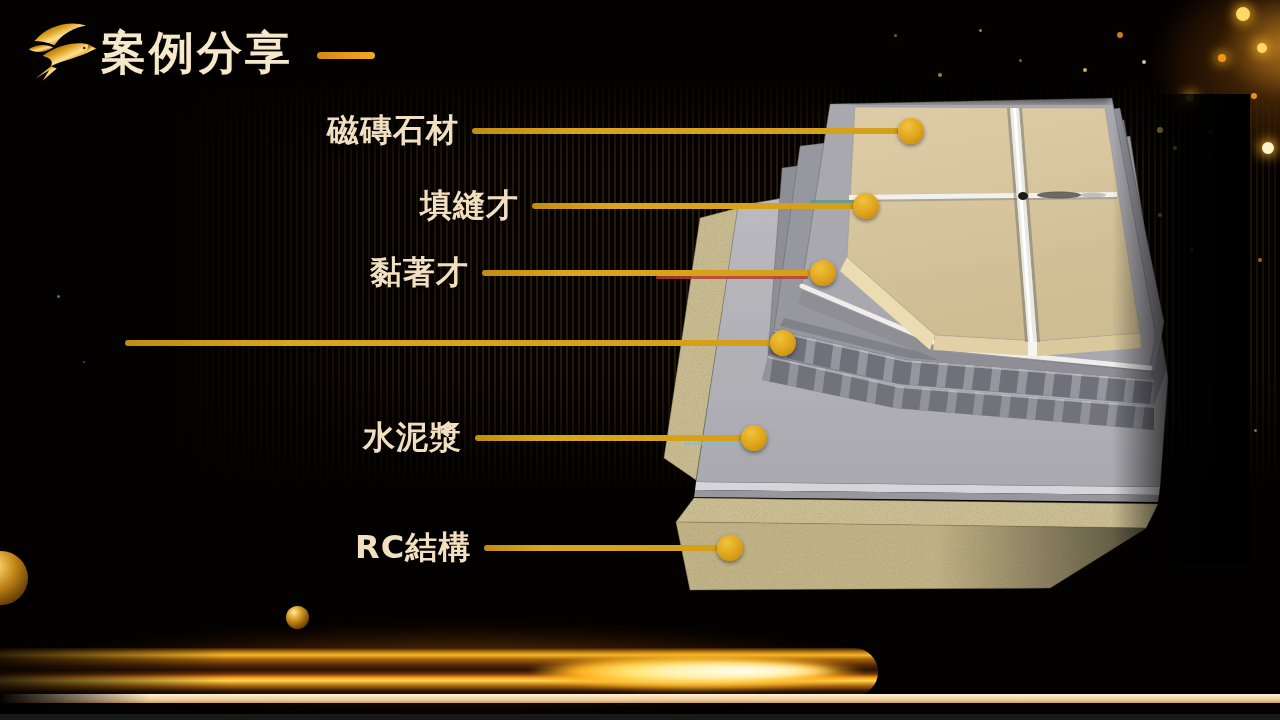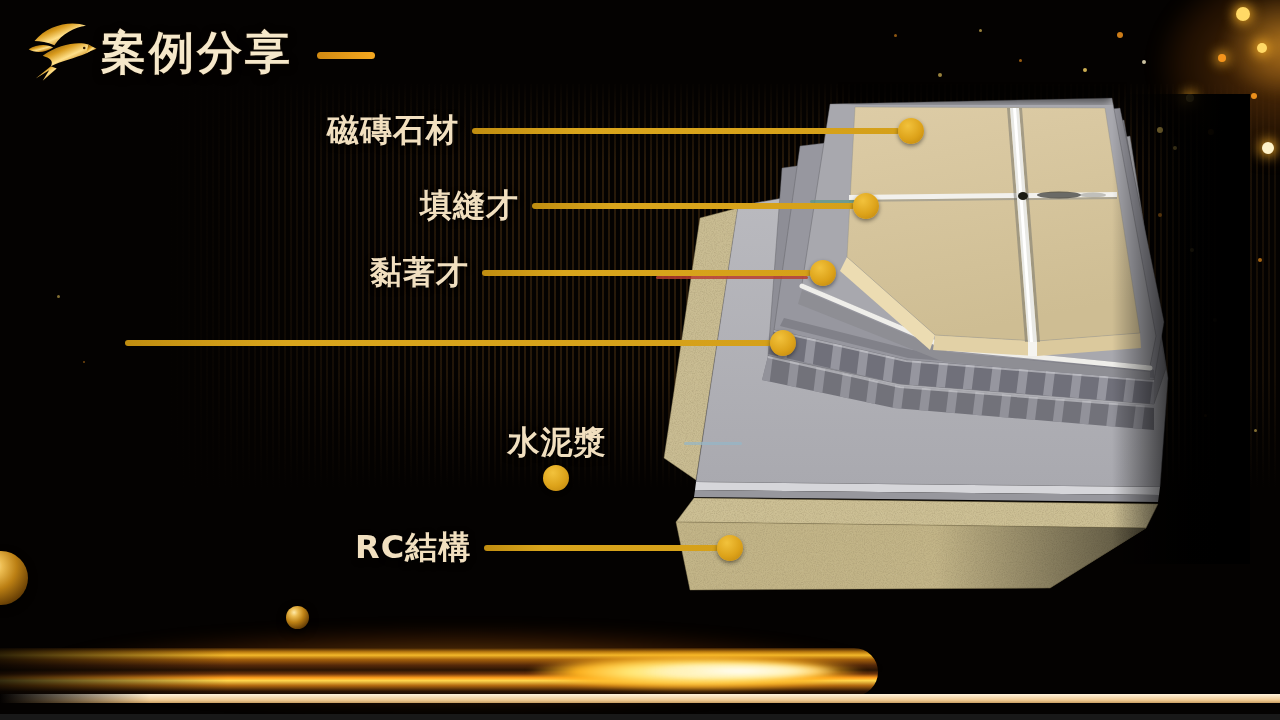--- a/index.html
+++ b/index.html
@@ -45,21 +45,21 @@
     text-shadow:0 2px 6px rgba(0,0,0,.8);}
   .callout .line{flex:1;height:6px;border-radius:3px;margin-left:13px;
     background:linear-gradient(90deg,#c08d10,#d9a51c 25%,#d5a019);}
   .callout .dot{width:26px;height:26px;border-radius:50%;flex:none;margin-left:-2px;
     background:radial-gradient(circle at 38% 30%,#f2c23c,#dda31a 55%,#bb820d 100%);
     box-shadow:0 2px 4px rgba(0,0,0,.45);}
   .c1{left:327px;top:114px;width:597px;}
   .c2{left:420px;top:173px;width:459px;margin-top:16px;}
   .c3{left:370px;top:256px;width:466px;text-align:center;}
   .c4{left:112px;top:326px;width:684px;}
-  .c5{left:355px;top:421px;width:404px;flex-direction:column;}
+  .c5{left:363px;top:421px;width:404px;}
   .c6{left:355px;top:531px;width:388px;}
 
   
   .streak-glow{position:absolute;left:-80px;top:612px;width:1080px;height:112px;z-index:7;border-radius:50%;
     background:radial-gradient(closest-side,rgba(255,150,24,.45),rgba(130,56,6,.22) 55%,rgba(0,0,0,0) 78%);filter:blur(6px);}
   .streak-body{position:absolute;left:0;top:648px;width:878px;height:48px;z-index:8;border-radius:0 26px 26px 0;overflow:hidden;
     background:linear-gradient(180deg,#391d04 0%,#b9790f 8%,#f3b82a 15%,#a35f0b 24%,#542809 36%,#2a1403 46%,#6e340b 54%,#ff9d1c 62%,#ffd84e 68%,#b36a10 78%,#2e1504 90%,#140900 100%);}
   .streak-body::before{content:"";position:absolute;inset:0;border-radius:inherit;
     background:linear-gradient(90deg,rgba(0,0,0,.8) 0%,rgba(0,0,0,0) 26%,rgba(0,0,0,0) 100%);}
   .streak-core{position:absolute;left:420px;top:654px;width:446px;height:36px;z-index:9;border-radius:18px;filter:blur(3px);

